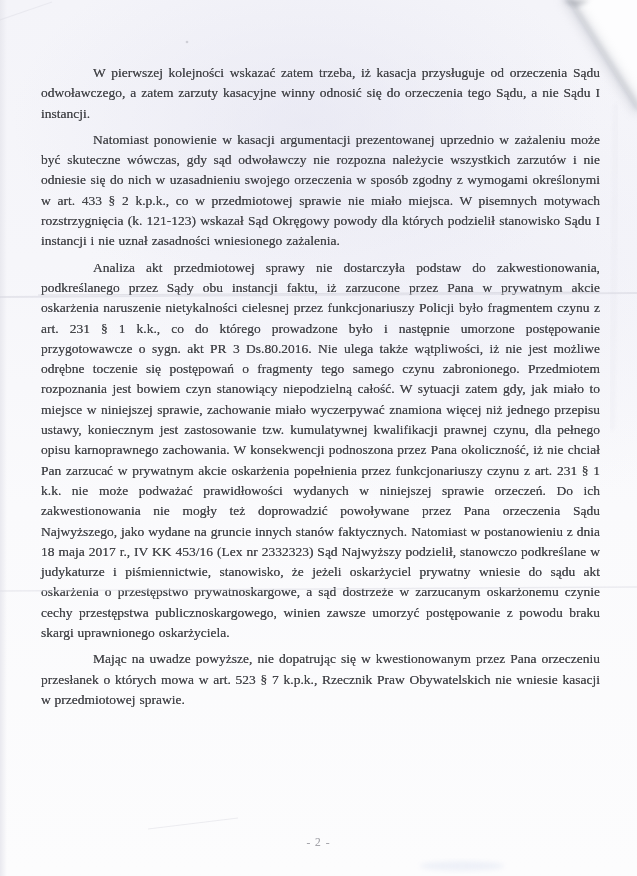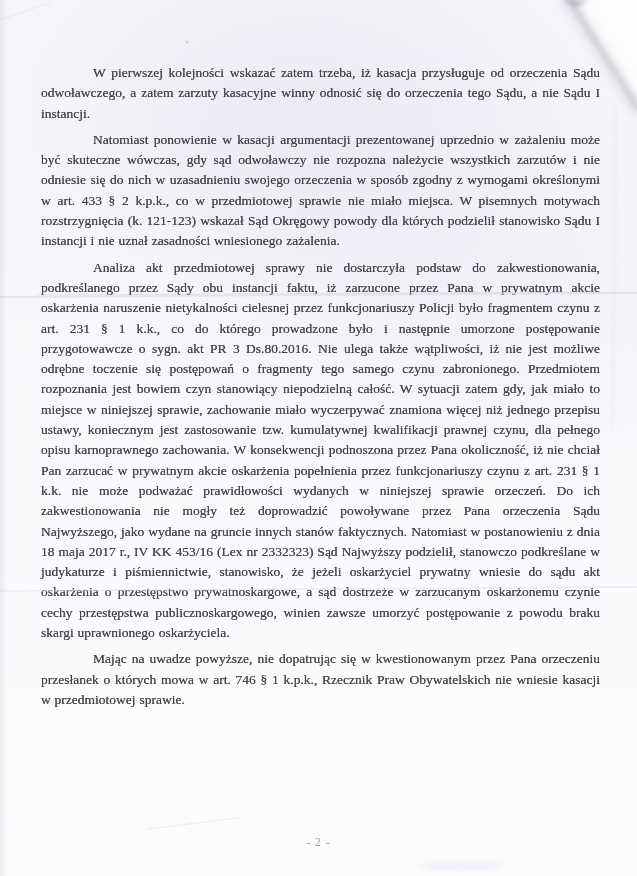--- a/index.html
+++ b/index.html
@@ -60,21 +60,21 @@
 </style>
 </head>
 <body>
 
 <div class="page">
 
   <main class="content">
     <p>W pierwszej kolejności wskazać zatem trzeba, iż kasacja przysługuje od orzeczenia Sądu odwoławczego, a zatem zarzuty kasacyjne winny odnosić się do orzeczenia tego Sądu, a nie Sądu I instancji.</p>
     <p>Natomiast ponowienie w kasacji argumentacji prezentowanej uprzednio w zażaleniu może być skuteczne wówczas, gdy sąd odwoławczy nie rozpozna należycie wszystkich zarzutów i nie odniesie się do nich w uzasadnieniu swojego orzeczenia w sposób zgodny z wymogami określonymi w art. 433 § 2 k.p.k., co w przedmiotowej sprawie nie miało miejsca. W pisemnych motywach rozstrzygnięcia (k. 121-123) wskazał Sąd Okręgowy powody dla których podzielił stanowisko Sądu I instancji i nie uznał zasadności wniesionego zażalenia.</p>
     <p>Analiza akt przedmiotowej sprawy nie dostarczyła podstaw do zakwestionowania, podkreślanego przez Sądy obu instancji faktu, iż zarzucone przez Pana w prywatnym akcie oskarżenia naruszenie nietykalności cielesnej przez funkcjonariuszy Policji było fragmentem czynu z art. 231 § 1 k.k., co do którego prowadzone było i następnie umorzone postępowanie przygotowawcze o sygn. akt PR 3 Ds.80.2016. Nie ulega także wątpliwości, iż nie jest możliwe odrębne toczenie się postępowań o fragmenty tego samego czynu zabronionego. Przedmiotem rozpoznania jest bowiem czyn stanowiący niepodzielną całość. W sytuacji zatem gdy, jak miało to miejsce w niniejszej sprawie, zachowanie miało wyczerpywać znamiona więcej niż jednego przepisu ustawy, koniecznym jest zastosowanie tzw. kumulatywnej kwalifikacji prawnej czynu, dla pełnego opisu karnoprawnego zachowania. W konsekwencji podnoszona przez Pana okoliczność, iż nie chciał Pan zarzucać w prywatnym akcie oskarżenia popełnienia przez funkcjonariuszy czynu z art. 231 § 1 k.k. nie może podważać prawidłowości wydanych w niniejszej sprawie orzeczeń. Do ich zakwestionowania nie mogły też doprowadzić powoływane przez Pana orzeczenia Sądu Najwyższego, jako wydane na gruncie innych stanów faktycznych. Natomiast w postanowieniu z dnia 18 maja 2017 r., IV KK 453/16 (Lex nr 2332323) Sąd Najwyższy podzielił, stanowczo podkreślane w judykaturze i piśmiennictwie, stanowisko, że jeżeli oskarżyciel prywatny wniesie do sądu akt oskarżenia o przestępstwo prywatnoskargowe, a sąd dostrzeże w zarzucanym oskarżonemu czynie cechy przestępstwa publicznoskargowego, winien zawsze umorzyć postępowanie z powodu braku skargi uprawnionego oskarżyciela.</p>
-    <p>Mając na uwadze powyższe, nie dopatrując się w kwestionowanym przez Pana orzeczeniu przesłanek o których mowa w art. 746 § 1 k.p.k., Rzecznik Praw Obywatelskich nie wniesie kasacji w przedmiotowej sprawie.</p>
+    <p>Mając na uwadze powyższe, nie dopatrując się w kwestionowanym przez Pana orzeczeniu przesłanek o których mowa w art. 523 § 7 k.p.k., Rzecznik Praw Obywatelskich nie wniesie kasacji w przedmiotowej sprawie.</p>
   </main>
 
   <div class="page-number">- 2 -</div>
 
   <svg class="artifacts" width="637" height="876" viewBox="0 0 637 876" xmlns="http://www.w3.org/2000/svg">
     <defs>
       <filter id="soft" x="-30%" y="-30%" width="160%" height="160%">
         <feGaussianBlur stdDeviation="2.4"></feGaussianBlur>
       </filter>
       <filter id="softer" x="-40%" y="-40%" width="180%" height="180%">

